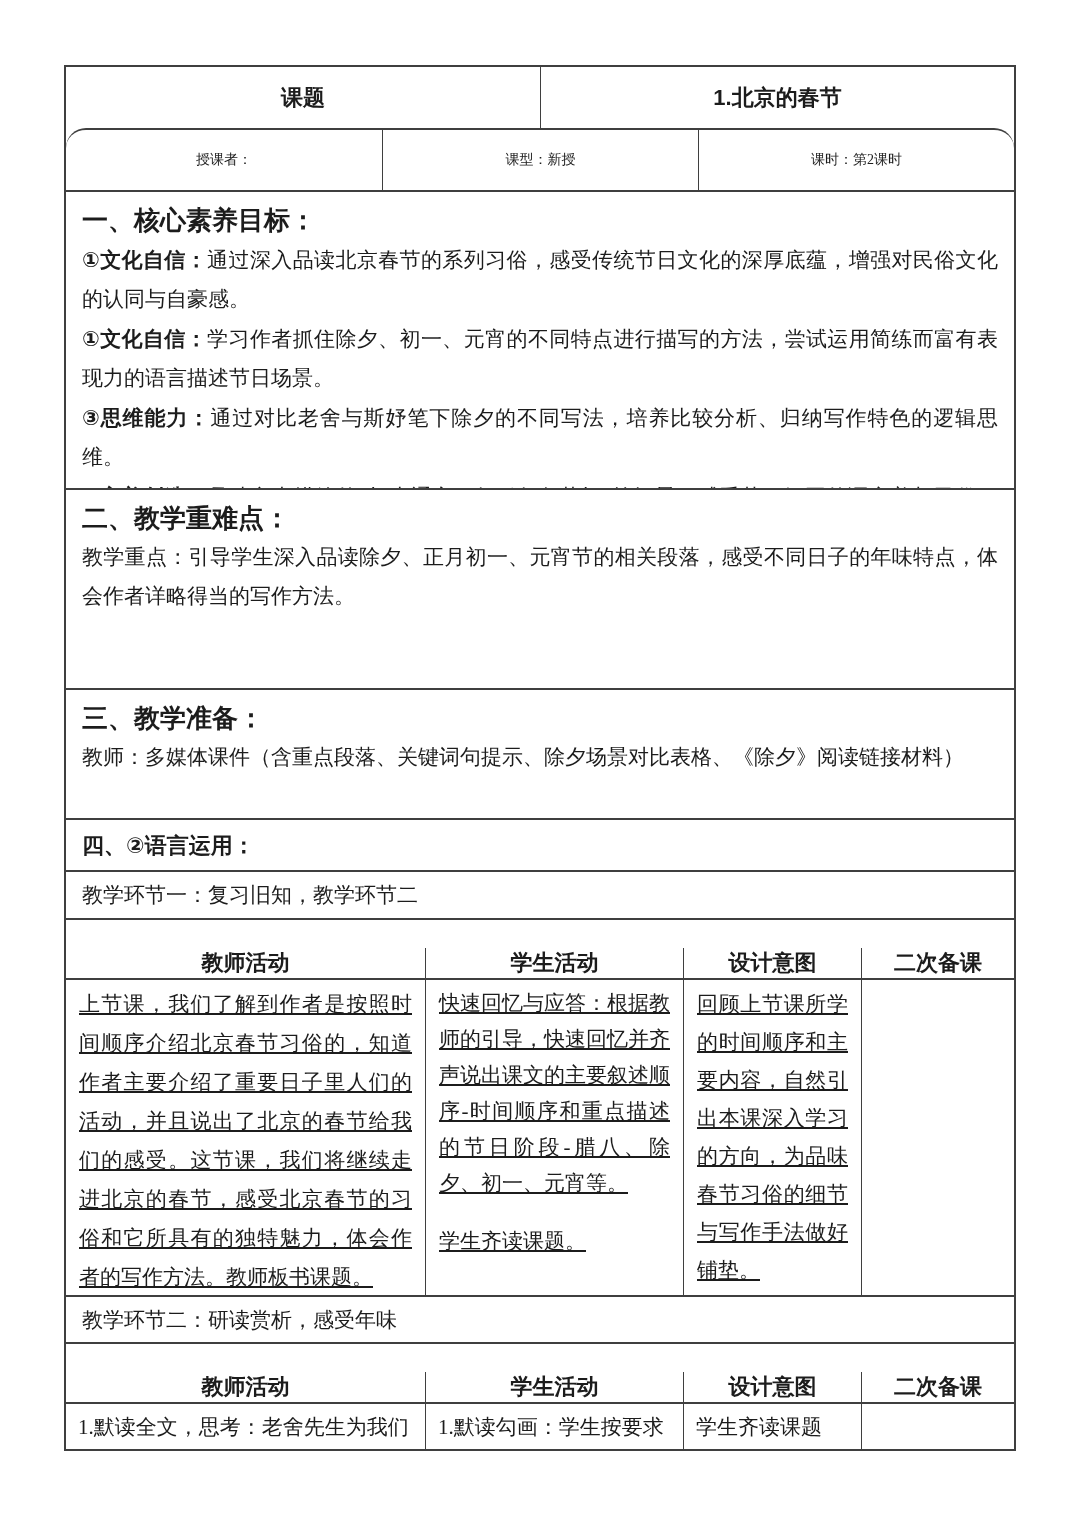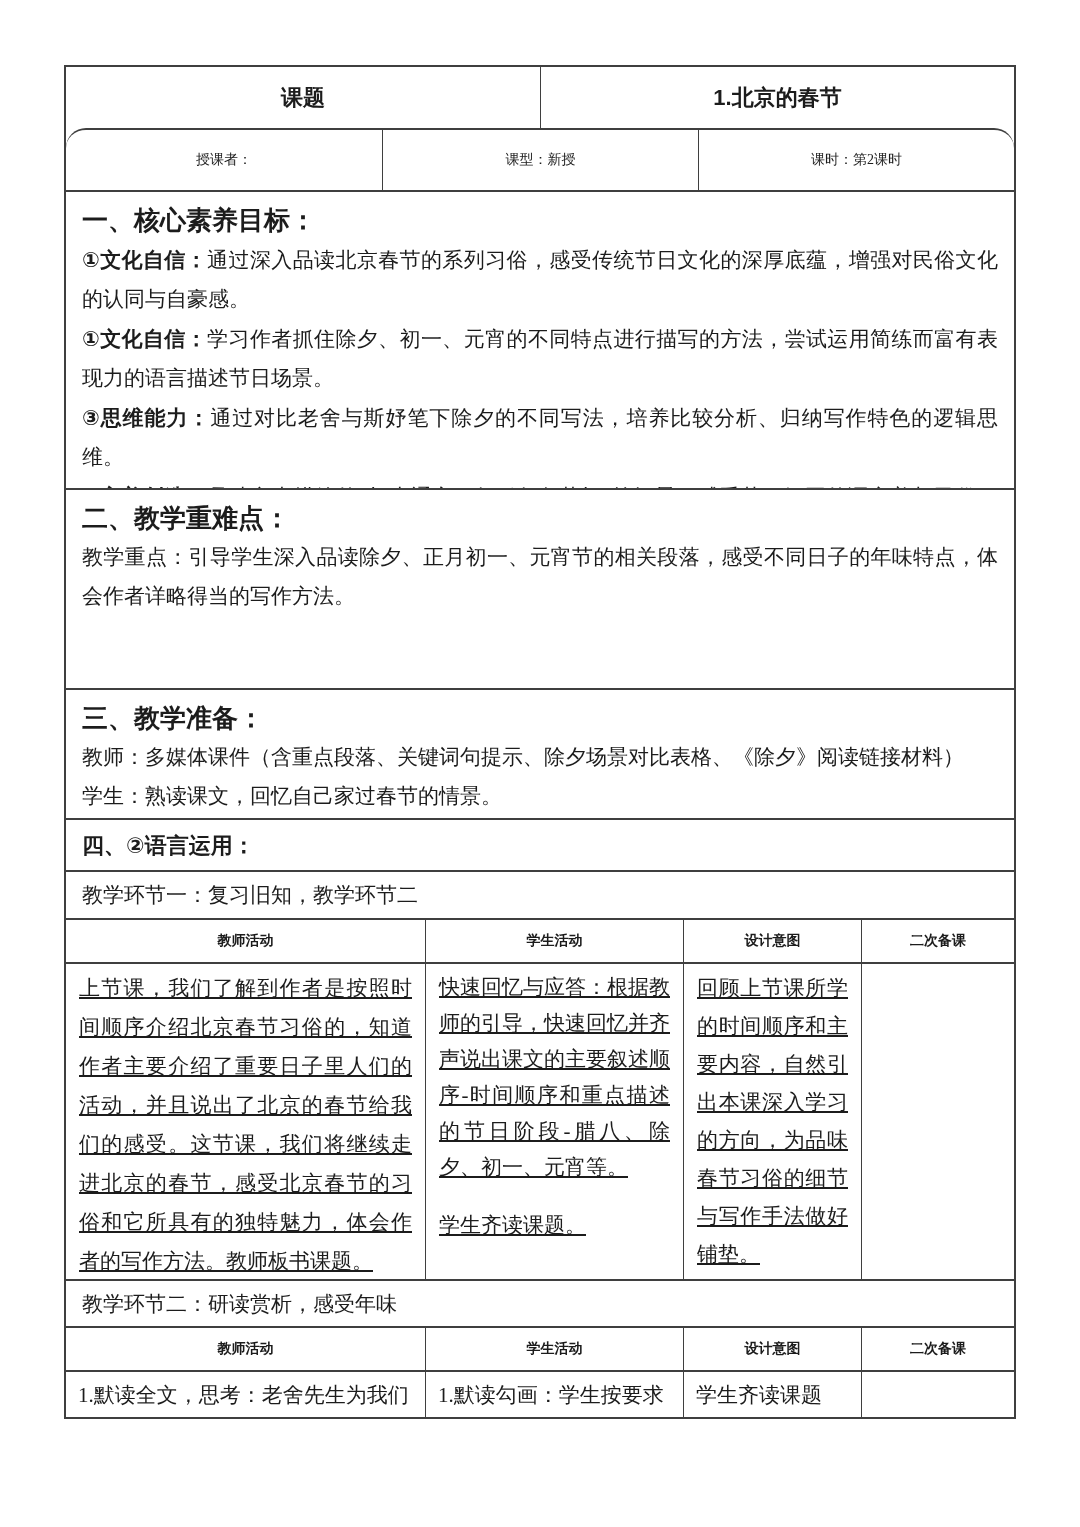--- a/index.html
+++ b/index.html
@@ -39,21 +39,21 @@
   .s-points{height:200px;}
   .s-prep{height:130px;}
   .s-design{height:52px;display:flex;align-items:center;padding:0 16px;font-size:22px;}
   .sec-heading{font-size:26px;}
 
   
   .stage-label{height:48px;display:flex;align-items:center;padding:0 16px;font-size:21px;}
   .stage-label2{height:47px;}
 
   
-  .head-row{height:44px;font-size:14px;}
+  .head-row{height:60px;font-size:22px;align-items:flex-end;}
   .col-teacher{width:359px;}
   .col-student{width:258px;}
   .col-intent{width:178px;}
   .col-notes{flex:1;}
   .content-row{height:317px;font-size:21px;}
   .content-row .cell{padding:5px 13px;text-decoration:underline;}
   .content-row p{text-align:justify;}
   .cell-teacher p{line-height:39px;}
   .cell-student p{line-height:36px;}
   .cell-student .extra{margin-top:22px;}
@@ -96,21 +96,20 @@
   </div>
 
   <div class="sec s-points">
     <p class="sec-heading bold">二、教学重难点：</p>
     <p>教学重点：引导学生深入品读除夕、正月初一、元宵节的相关段落，感受不同日子的年味特点，体会作者详略得当的写作方法。</p>
   </div>
 
   <div class="sec s-prep">
     <p class="sec-heading bold">三、教学准备：</p>
     <p>教师：多媒体课件（含重点段落、关键词句提示、除夕场景对比表格、《除夕》阅读链接材料）</p>
-    <p>学生：熟读课文，回忆自己家过春节的情景。</p>
   </div>
 
   <div class="sec s-design bold">
     <span>四、②语言运用：</span>
   </div>
 
   <div class="stage-label">
     <span>教学环节一：复习旧知，教学环节二</span>
   </div>
 

